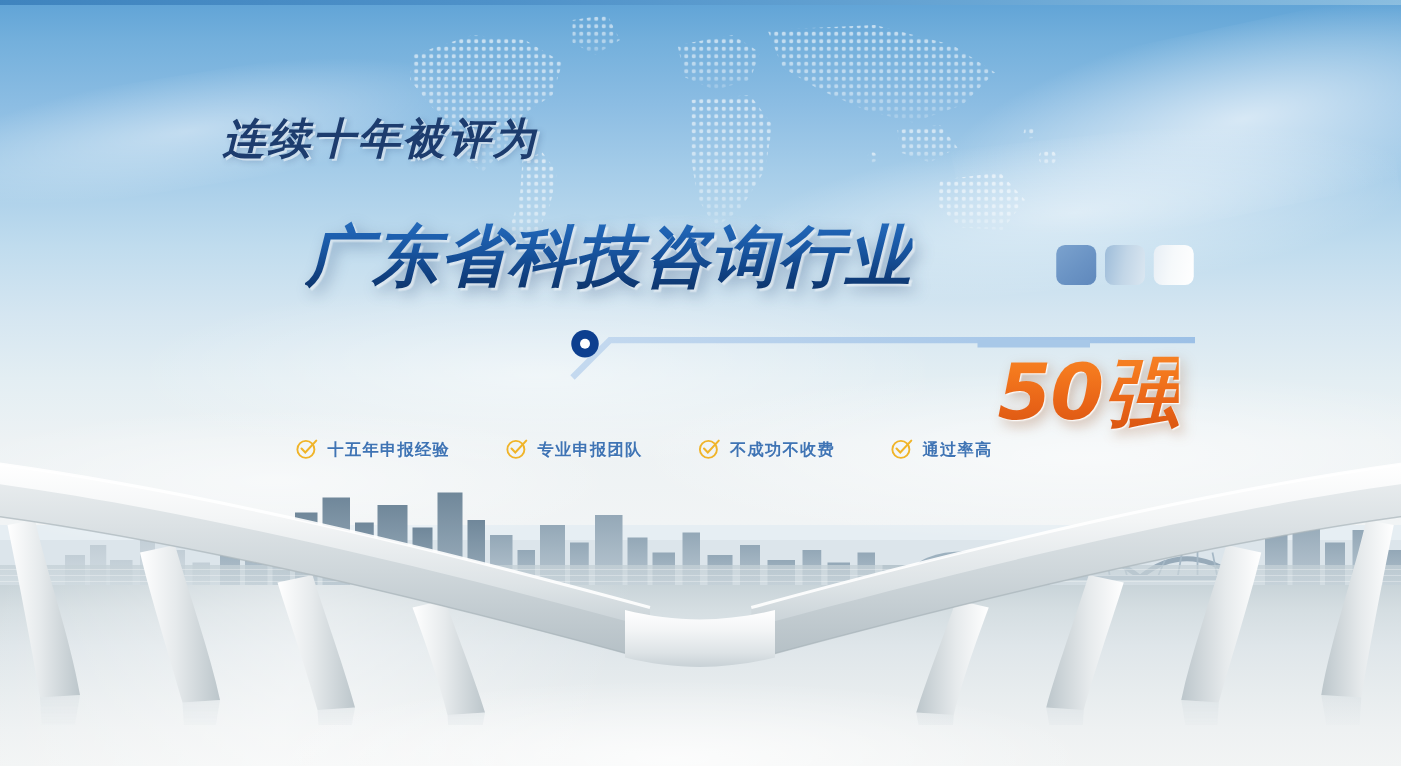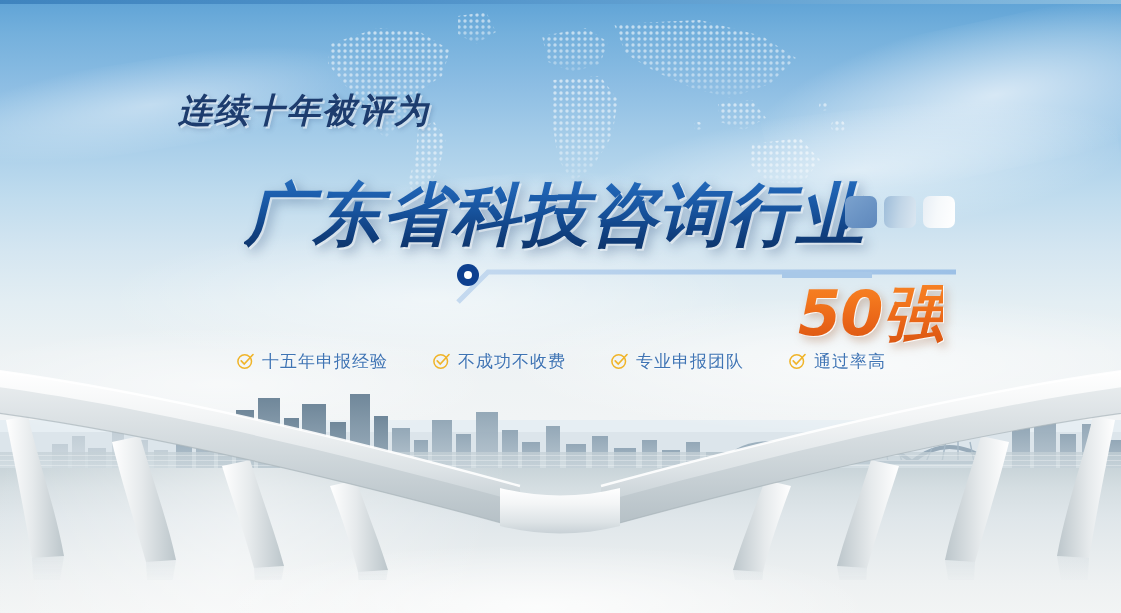--- a/index.html
+++ b/index.html
@@ -98,21 +98,21 @@
     font-size:34px; font-weight:bold; font-style:italic;
     letter-spacing:2px;
     color:#1d3c6e;
     text-shadow: 2px 2px 0 rgba(255,255,255,.55), 3px 3px 5px rgba(40,70,120,.28);
     white-space:nowrap;
     font-family:Liberation Mono, monospace;
   }
 
   .headline {
     position:absolute; left:244px; top:170px;
-    font-size:68px; font-weight:bold; font-style:italic;
+    font-size:53px; font-weight:bold; font-style:italic;
     letter-spacing:1px; white-space:nowrap;
     background:linear-gradient(180deg,
       #2a72c0 0%,
       #1f62b2 22%,
       #17539d 45%,
       #103f7f 70%,
       #0c2d5c 100%);
     -webkit-background-clip:text; background-clip:text;
     color:transparent; -webkit-text-fill-color:transparent;
     filter: drop-shadow(2px 2px 0 rgba(255,255,255,.5)) drop-shadow(4px 4px 6px rgba(20,50,100,.32));
@@ -147,21 +147,21 @@
   }
 
   
   .features {
     position:absolute; left:236px; top:350px;
     display:flex; align-items:center; gap:44px;
   }
   .feature { display:flex; align-items:center; gap:7px; white-space:nowrap; }
   .feature .chk { width:19px; height:19px; flex:0 0 19px; display:block; }
   .feature .flabel {
-    font-size:17px; font-weight:normal; color:#3f74b4;
+    font-size:13px; font-weight:bold; color:#3f74b4;
     letter-spacing:1px;
     font-family:"DejaVu Sans","Liberation Sans",sans-serif;
     text-shadow:0 1px 1px rgba(255,255,255,.75);
   }
 </style>
 </head>
 <body>
 
 <div id="banner">
 
@@ -418,29 +418,29 @@
         <path d="M6.6 11.2 L10.4 15.2 L21.5 3.2" fill="none" stroke="#f0b429" stroke-width="2.1" stroke-linecap="round"></path>
       </svg>
       <span class="flabel">十五年申报经验</span>
     </div>
 
     <div class="feature">
       <svg class="chk" viewBox="0 0 24 24">
         <circle cx="11" cy="12" r="8.6" fill="none" stroke="#f0b429" stroke-width="1.9"></circle>
         <path d="M6.6 11.2 L10.4 15.2 L21.5 3.2" fill="none" stroke="#f0b429" stroke-width="2.1" stroke-linecap="round"></path>
       </svg>
-      <span class="flabel">不成功不收费</span>
+      <span class="flabel">专业申报团队</span>
     </div>
 
     <div class="feature">
       <svg class="chk" viewBox="0 0 24 24">
         <circle cx="11" cy="12" r="8.6" fill="none" stroke="#f0b429" stroke-width="1.9"></circle>
         <path d="M6.6 11.2 L10.4 15.2 L21.5 3.2" fill="none" stroke="#f0b429" stroke-width="2.1" stroke-linecap="round"></path>
       </svg>
-      <span class="flabel">专业申报团队</span>
+      <span class="flabel">不成功不收费</span>
     </div>
 
     <div class="feature">
       <svg class="chk" viewBox="0 0 24 24">
         <circle cx="11" cy="12" r="8.6" fill="none" stroke="#f0b429" stroke-width="1.9"></circle>
         <path d="M6.6 11.2 L10.4 15.2 L21.5 3.2" fill="none" stroke="#f0b429" stroke-width="2.1" stroke-linecap="round"></path>
       </svg>
       <span class="flabel">通过率高</span>
     </div>
 

